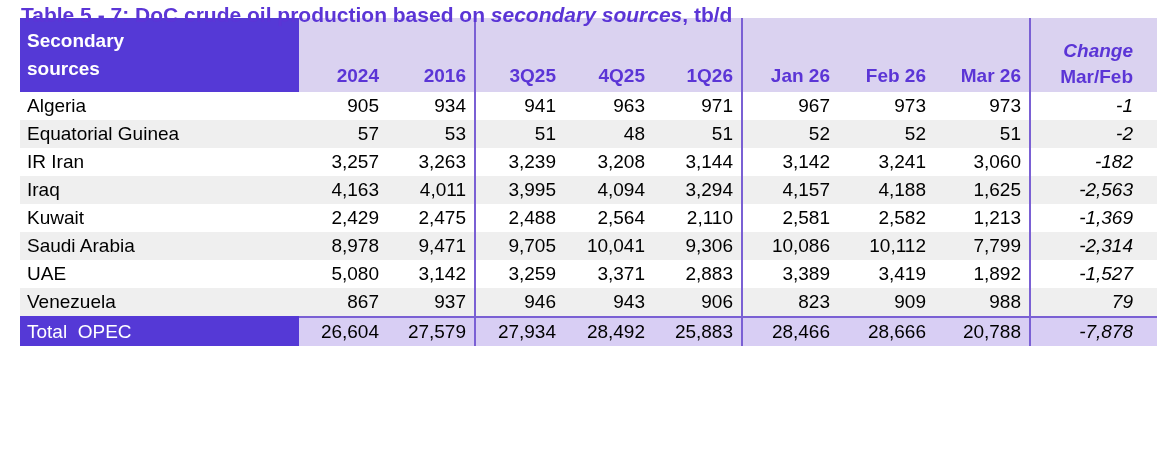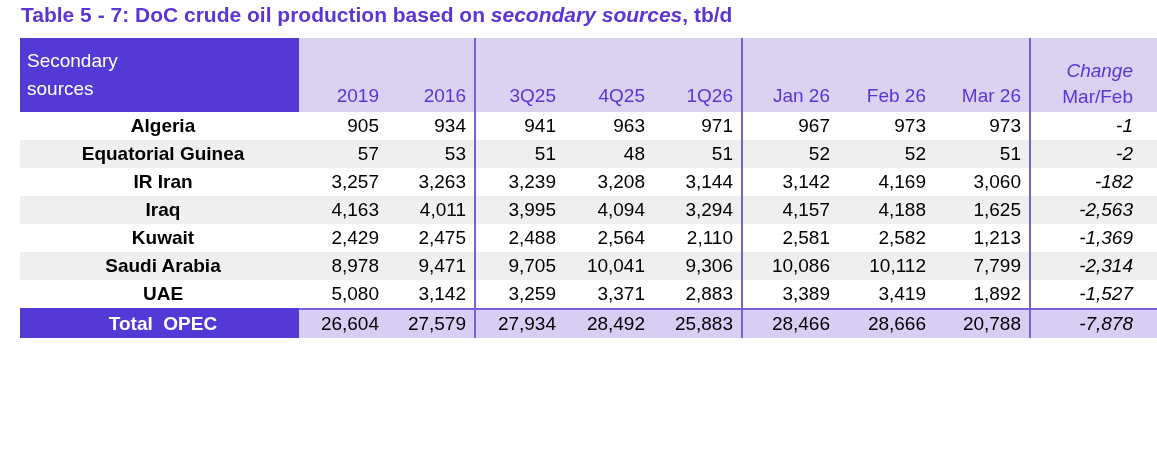--- a/index.html
+++ b/index.html
@@ -11,51 +11,51 @@
     --row-alt:#EFEFEF;
   }
   *{box-sizing:border-box;}
   html,body{margin:0;padding:0;}
   body{
     width:1157px;height:450px;background:#ffffff;
     font-family:"Liberation Sans", sans-serif;
     color:#000;overflow:hidden;
   }
   .title{
-    height:38px;padding:3px 0 0 21px;
+    height:18px;padding:3px 0 0 21px;
     font-size:21px;font-weight:bold;color:var(--purple-text);
     white-space:pre;
   }
   .title em{font-style:italic;}
   table{
     border-collapse:collapse;table-layout:fixed;
     width:1137px;margin-left:20px;
   }
   col.c-label{width:279px;}
   col.c-y{width:88px;}
   col.c-q{width:89px;}
   col.c-m{width:96px;}
   col.c-chg{width:127px;}
   th,td{padding:0;font-size:19px;line-height:28px;}
   thead th{
     background:var(--lavender);color:var(--purple-text);
-    font-weight:normal;height:70px;vertical-align:bottom;
+    font-weight:bold;height:70px;vertical-align:bottom;
   }
   th.label-head{
     background:var(--purple);color:#ffffff;
     text-align:left;padding-left:7px;vertical-align:middle;
     font-size:19px;line-height:28px;
   }
   .num-head{text-align:right;padding-right:8px;padding-bottom:2px;}
   .change-head{padding-right:24px;}
   .change-head .change-top{font-style:italic;line-height:26px;margin-top:20px;}
   .change-head .change-bot{line-height:26px;}
   tbody td{height:28px;}
   tbody tr:nth-child(even){background:var(--row-alt);}
-  td.label{font-weight:bold;padding-left:7px;text-align:center;}
+  td.label{font-weight:normal;padding-left:7px;text-align:left;}
   td.num{text-align:right;padding-right:8px;font-weight:normal;}
   td.change{font-style:italic;padding-right:24px;}
   .sep{border-right:2px solid var(--divider);}
   tfoot td{
     background:var(--total-bg);font-weight:bold;height:26px;
     border-top:2px solid var(--divider);
   }
   tfoot td.label{
     background:var(--purple);color:#ffffff;white-space:pre;
     border-top:2px solid var(--purple);
@@ -79,21 +79,21 @@
       <col class="c-m">
       <col class="c-m">
     <col class="c-chg">
   </colgroup>
   <thead>
     <tr>
       <th class="label-head">
         <div>Secondary</div>
         <div>sources</div>
       </th>
-      <th class="num-head">2019</th>
+      <th class="num-head">2024</th>
       <th class="num-head sep">2016</th>
       <th class="num-head">3Q25</th>
       <th class="num-head">4Q25</th>
       <th class="num-head sep">1Q26</th>
       <th class="num-head">Jan 26</th>
       <th class="num-head">Feb 26</th>
       <th class="num-head sep">Mar 26</th>
       <th class="num-head change-head">
         <div class="change-top">Change</div>
         <div class="change-bot">Mar/Feb</div>
@@ -126,21 +126,21 @@
     <td class="num change">-2</td>
   </tr>
       <tr>
     <td class="label">IR Iran</td>
     <td class="num">3,257</td>
     <td class="num sep">3,263</td>
     <td class="num">3,239</td>
     <td class="num">3,208</td>
     <td class="num sep">3,144</td>
     <td class="num">3,142</td>
-    <td class="num">4,169</td>
+    <td class="num">3,241</td>
     <td class="num sep">3,060</td>
     <td class="num change">-182</td>
   </tr>
       <tr>
     <td class="label">Iraq</td>
     <td class="num">4,163</td>
     <td class="num sep">4,011</td>
     <td class="num">3,995</td>
     <td class="num">4,094</td>
     <td class="num sep">3,294</td>
@@ -177,20 +177,32 @@
     <td class="label">UAE</td>
     <td class="num">5,080</td>
     <td class="num sep">3,142</td>
     <td class="num">3,259</td>
     <td class="num">3,371</td>
     <td class="num sep">2,883</td>
     <td class="num">3,389</td>
     <td class="num">3,419</td>
     <td class="num sep">1,892</td>
     <td class="num change">-1,527</td>
+  </tr>
+      <tr>
+    <td class="label">Venezuela</td>
+    <td class="num">867</td>
+    <td class="num sep">937</td>
+    <td class="num">946</td>
+    <td class="num">943</td>
+    <td class="num sep">906</td>
+    <td class="num">823</td>
+    <td class="num">909</td>
+    <td class="num sep">988</td>
+    <td class="num change">79</td>
   </tr>
     </tbody>
   <tfoot>
     <tr>
       <td class="label">Total  OPEC</td>
       <td class="num">26,604</td>
       <td class="num sep">27,579</td>
       <td class="num">27,934</td>
       <td class="num">28,492</td>
       <td class="num sep">25,883</td>

